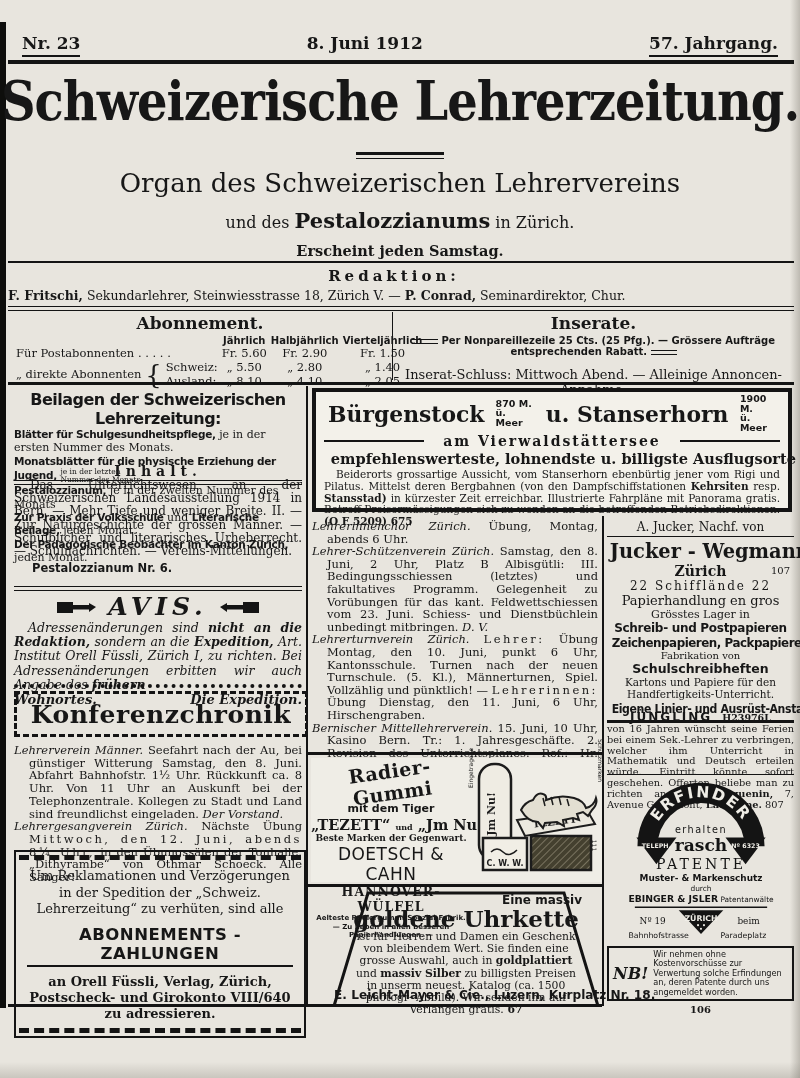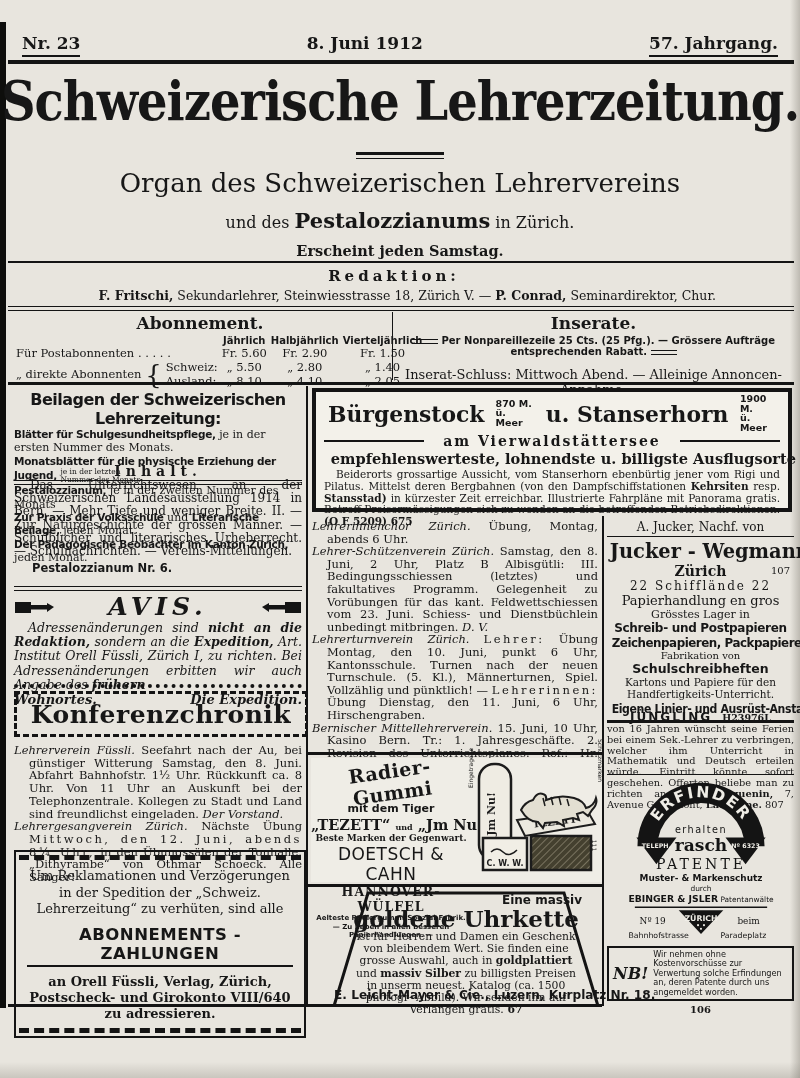--- a/index.html
+++ b/index.html
@@ -13,21 +13,21 @@
   .hang{padding-left:15px;text-indent:-15px;}
   
   #header-row{top:33px;left:22px;width:756px;display:flex;justify-content:space-between;align-items:flex-start;font-size:17px;font-weight:bold;}
   #header-row .u{border-bottom:2px solid #141414;padding-bottom:2px;}
   #masthead-title{top:70px;left:0;width:800px;text-align:center;font-size:48px;font-weight:bold;letter-spacing:-1px;transform:scaleY(1.12);transform-origin:top;}
   #organ{top:168px;left:0;width:800px;text-align:center;font-size:26px;}
   #pesta-line{top:208px;left:0;width:800px;text-align:center;font-size:16px;}
   #pesta-line .big{font-size:21px;font-weight:bold;}
   #freq{top:242px;left:0;width:800px;text-align:center;font-size:14.5px;font-weight:bold;}
   #red-title{top:267px;left:0;width:788px;text-align:center;font-size:15px;font-weight:bold;letter-spacing:4px;}
-  #red-line{top:288px;left:0;width:716px;text-align:right;font-size:12.5px;}
+  #red-line{top:288px;left:0;width:716px;text-align:left;font-size:12.5px;padding-left:8px;}
   
   #band{top:312px;left:8px;width:786px;height:68px;display:flex;}
   #band .half-l{width:372px;border-right:1px solid #141414;padding:0 6px;}
   #band .half-r{flex:1;padding:0 8px;}
   .band-title{text-align:center;font-size:17px;font-weight:bold;margin:1px 0 2px;}
   #abo-table{width:100%;font-size:11.5px;border-collapse:collapse;}
   #abo-table td,#abo-table th{padding:0 2px;white-space:nowrap;}
   #abo-table th{font-family:"DejaVu Sans",sans-serif;font-size:10px;text-align:center;}
   .brace{font-size:26px;line-height:10px;vertical-align:middle;}
   .eq{display:inline-block;width:26px;border-top:1px solid #141414;border-bottom:1px solid #141414;height:3px;vertical-align:middle;}
@@ -38,21 +38,21 @@
   .vline{background:#141414;}
   
   .leftcol{left:14px;width:288px;}
   #beilagen-title{font-family:"DejaVu Sans",sans-serif;font-size:16px;font-weight:bold;text-align:center;letter-spacing:-0.5px;}
   .beil-item{font-size:11px;line-height:13.4px;}
   .beil-item .lead{font-family:"DejaVu Sans",sans-serif;font-weight:bold;font-size:10.5px;letter-spacing:-0.3px;}
   .beil-note{display:inline-block;font-size:7.5px;line-height:8px;width:86px;vertical-align:middle;}
   #inhalt-title{font-size:14px;font-weight:bold;letter-spacing:5px;text-align:center;}
   #inhalt-body{font-size:12px;line-height:13.2px;text-indent:16px;}
   #inhalt-foot{font-family:"DejaVu Sans",sans-serif;font-size:11.5px;font-weight:bold;margin-left:16px;}
-  #avis-head{display:flex;justify-content:space-between;align-items:center;gap:12px;}
+  #avis-head{display:flex;justify-content:center;align-items:center;gap:12px;}
   #avis-title{font-size:25px;font-weight:bold;font-style:italic;letter-spacing:5px;}
   #avis-p{font-size:12.5px;line-height:14.2px;font-style:italic;text-align:justify;text-indent:14px;}
   #avis-last{display:flex;justify-content:space-between;font-size:13px;font-weight:bold;font-style:italic;}
   .dotted-rule{border-top:4px dotted #141414;height:0;}
   #konf-box{border:3px dashed #141414;height:40px;display:flex;align-items:center;justify-content:center;}
   #konf-title{font-size:25px;font-weight:bold;letter-spacing:0.5px;}
   .entry{font-size:11.5px;line-height:12.7px;text-align:justify;}
   #zbox{border:2px solid #141414;}
   #zbox-inner{border-top:5px dashed #141414;border-bottom:5px dashed #141414;margin:3px;padding:8px 8px 6px;text-align:center;}
   #zbox-p1{font-size:13px;line-height:16.5px;}
@@ -241,21 +241,21 @@
     <span>Die Expedition.</span>
   </div>
 </div>
 <div class="abs dotted-rule leftcol" style="top:684px;"></div>
 
 <div class="abs leftcol" id="konf-box" style="top:691px;">
   <span id="konf-title">Konferenzchronik</span>
 </div>
 <div class="abs leftcol" style="top:744px;">
   <div class="entry hang">
-    <span class="i">Lehrerverein Füssli.</span><span> Seefahrt nach der Au, bei günstiger Witterung Samstag, den 8. Juni. Abfahrt Bahnhofstr. 1½ Uhr. Rückkunft ca. 8 Uhr. Von 11 Uhr an Auskunft bei der Telephonzentrale. Kollegen zu Stadt und Land sind freundlichst eingeladen.</span><span class="i">  Der Vorstand.</span>
+    <span class="i">Lehrerverein Männer.</span><span> Seefahrt nach der Au, bei günstiger Witterung Samstag, den 8. Juni. Abfahrt Bahnhofstr. 1½ Uhr. Rückkunft ca. 8 Uhr. Von 11 Uhr an Auskunft bei der Telephonzentrale. Kollegen zu Stadt und Land sind freundlichst eingeladen.</span><span class="i">  Der Vorstand.</span>
   </div>
   <div class="entry hang">
     <span class="i">Lehrergesangverein Zürich.</span><span> Nächste Übung </span><span class="spc">Mittwoch, den 12. Juni, abends 8¼ Uhr,</span><span> in den Übungssälen der Tonhalle. „Dithyrambe“ von Othmar Schoeck. Alle Sänger!</span>
   </div>
 </div>
 
 <div class="abs leftcol" id="zbox" style="top:850px;">
   <div id="zbox-inner">
     <div id="zbox-p1">Um Reklamationen und Verzögerungen in der Spedition der „Schweiz. Lehrerzeitung“ zu verhüten, sind alle</div>
     <div><span id="zbox-h">ABONNEMENTS - ZAHLUNGEN</span></div>

